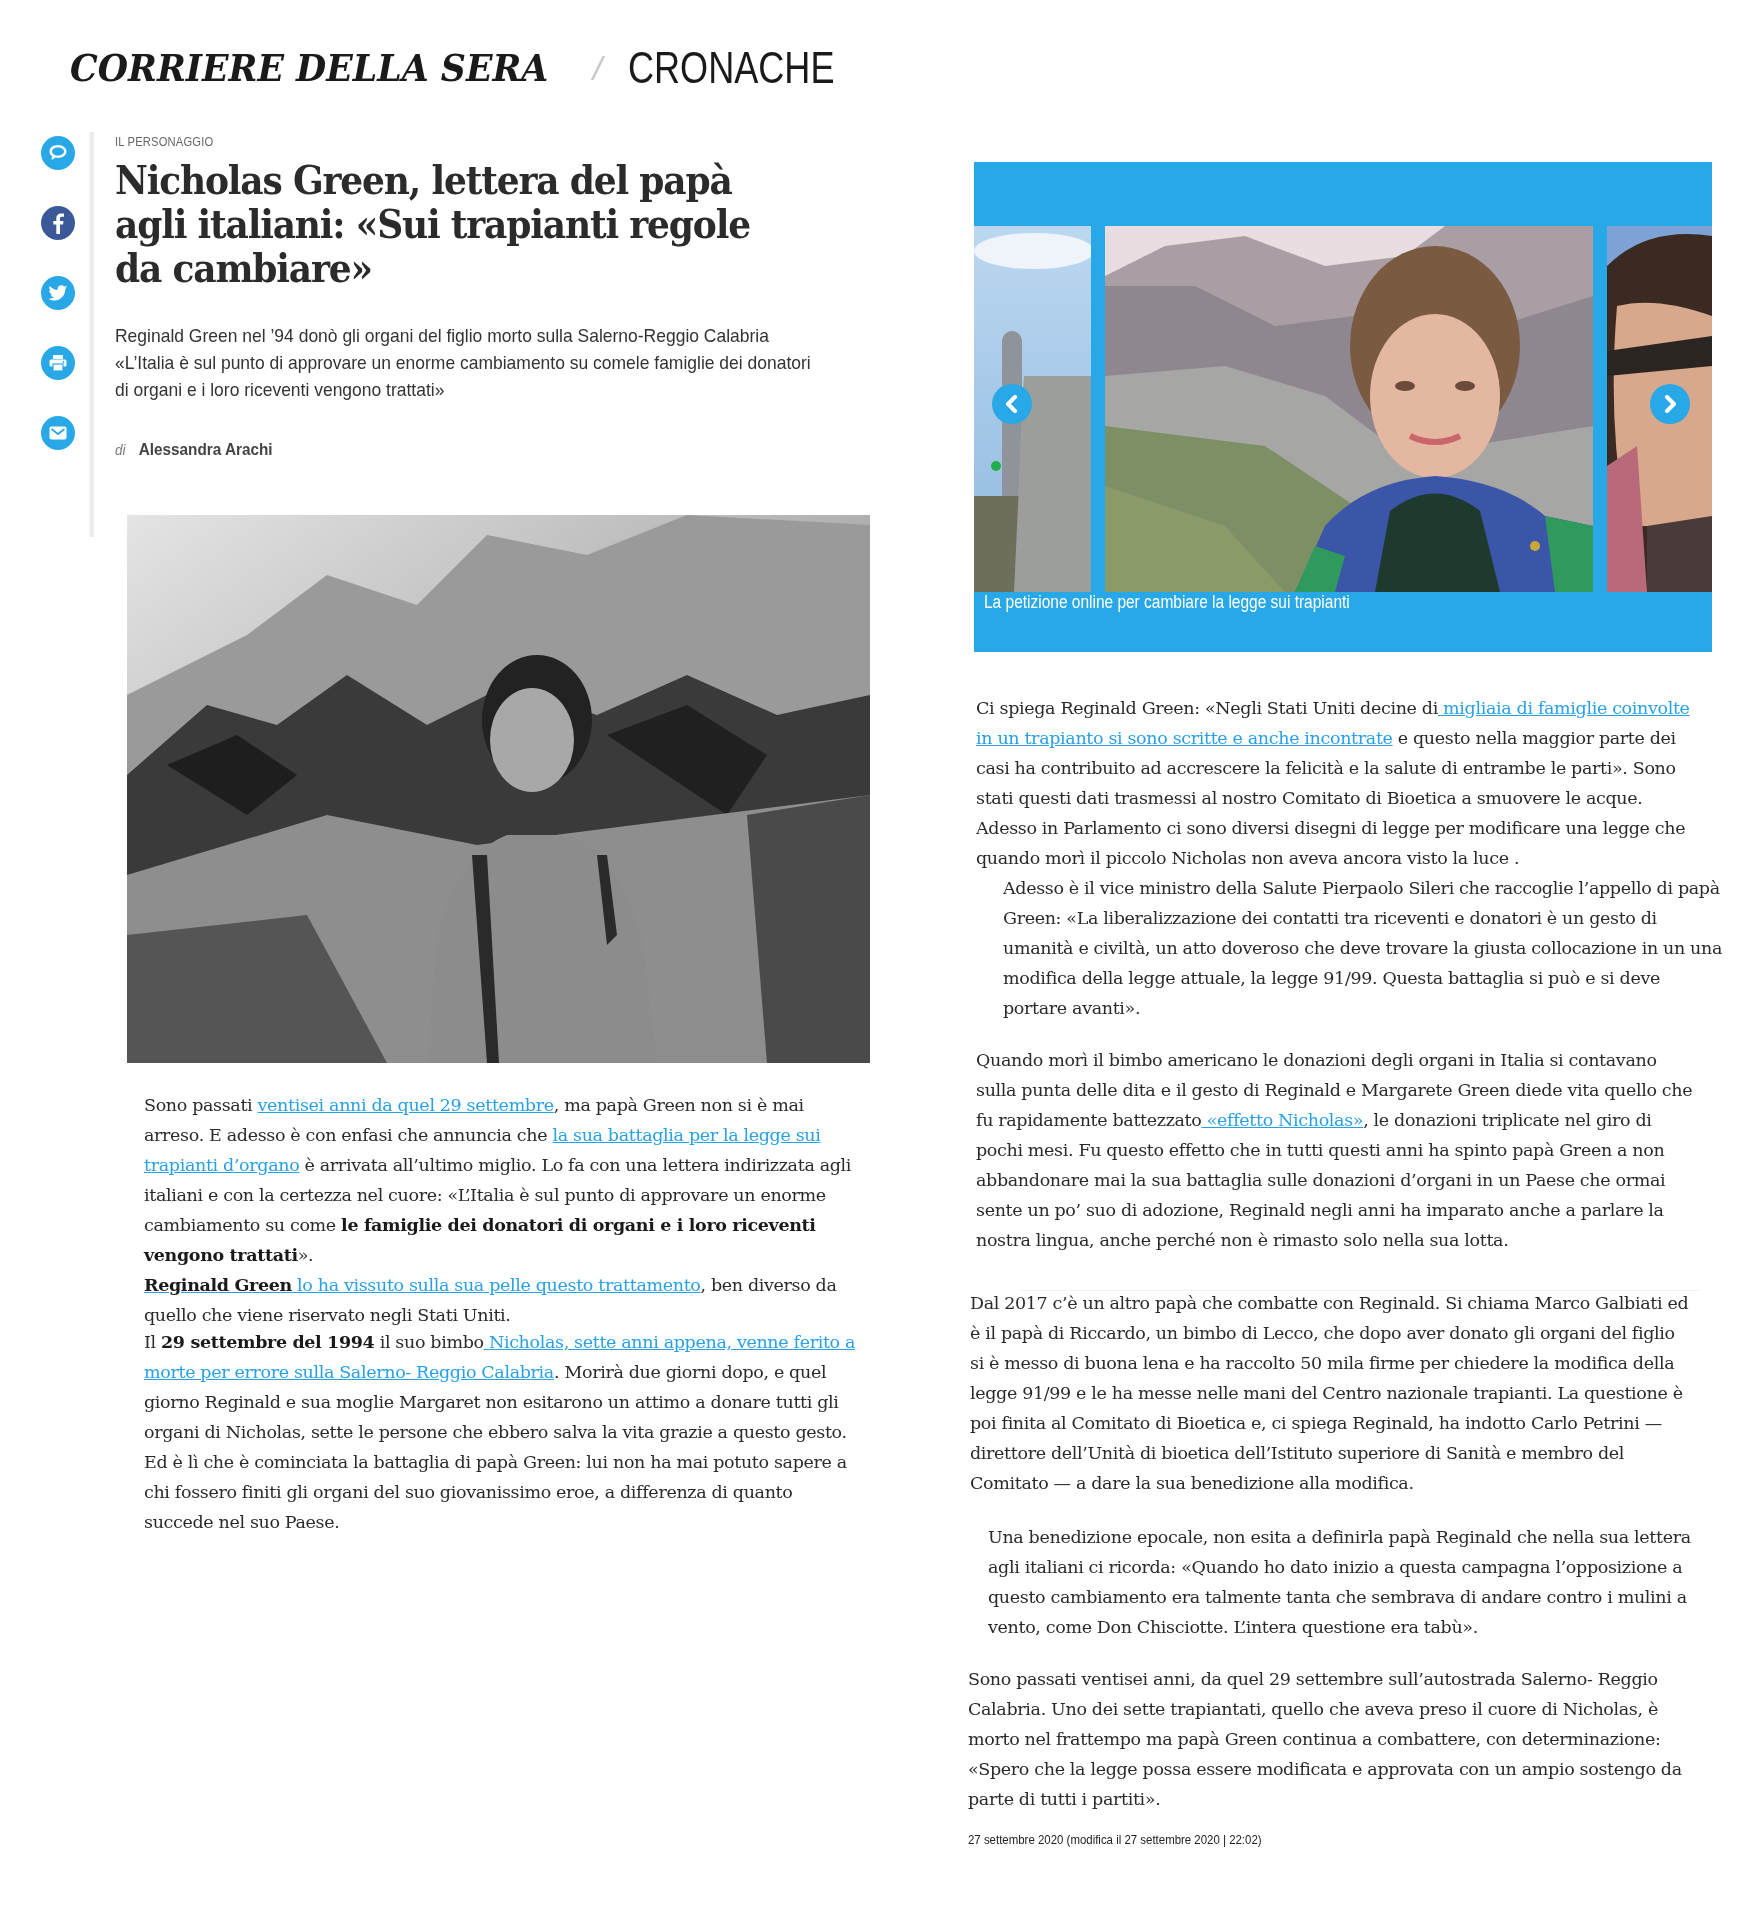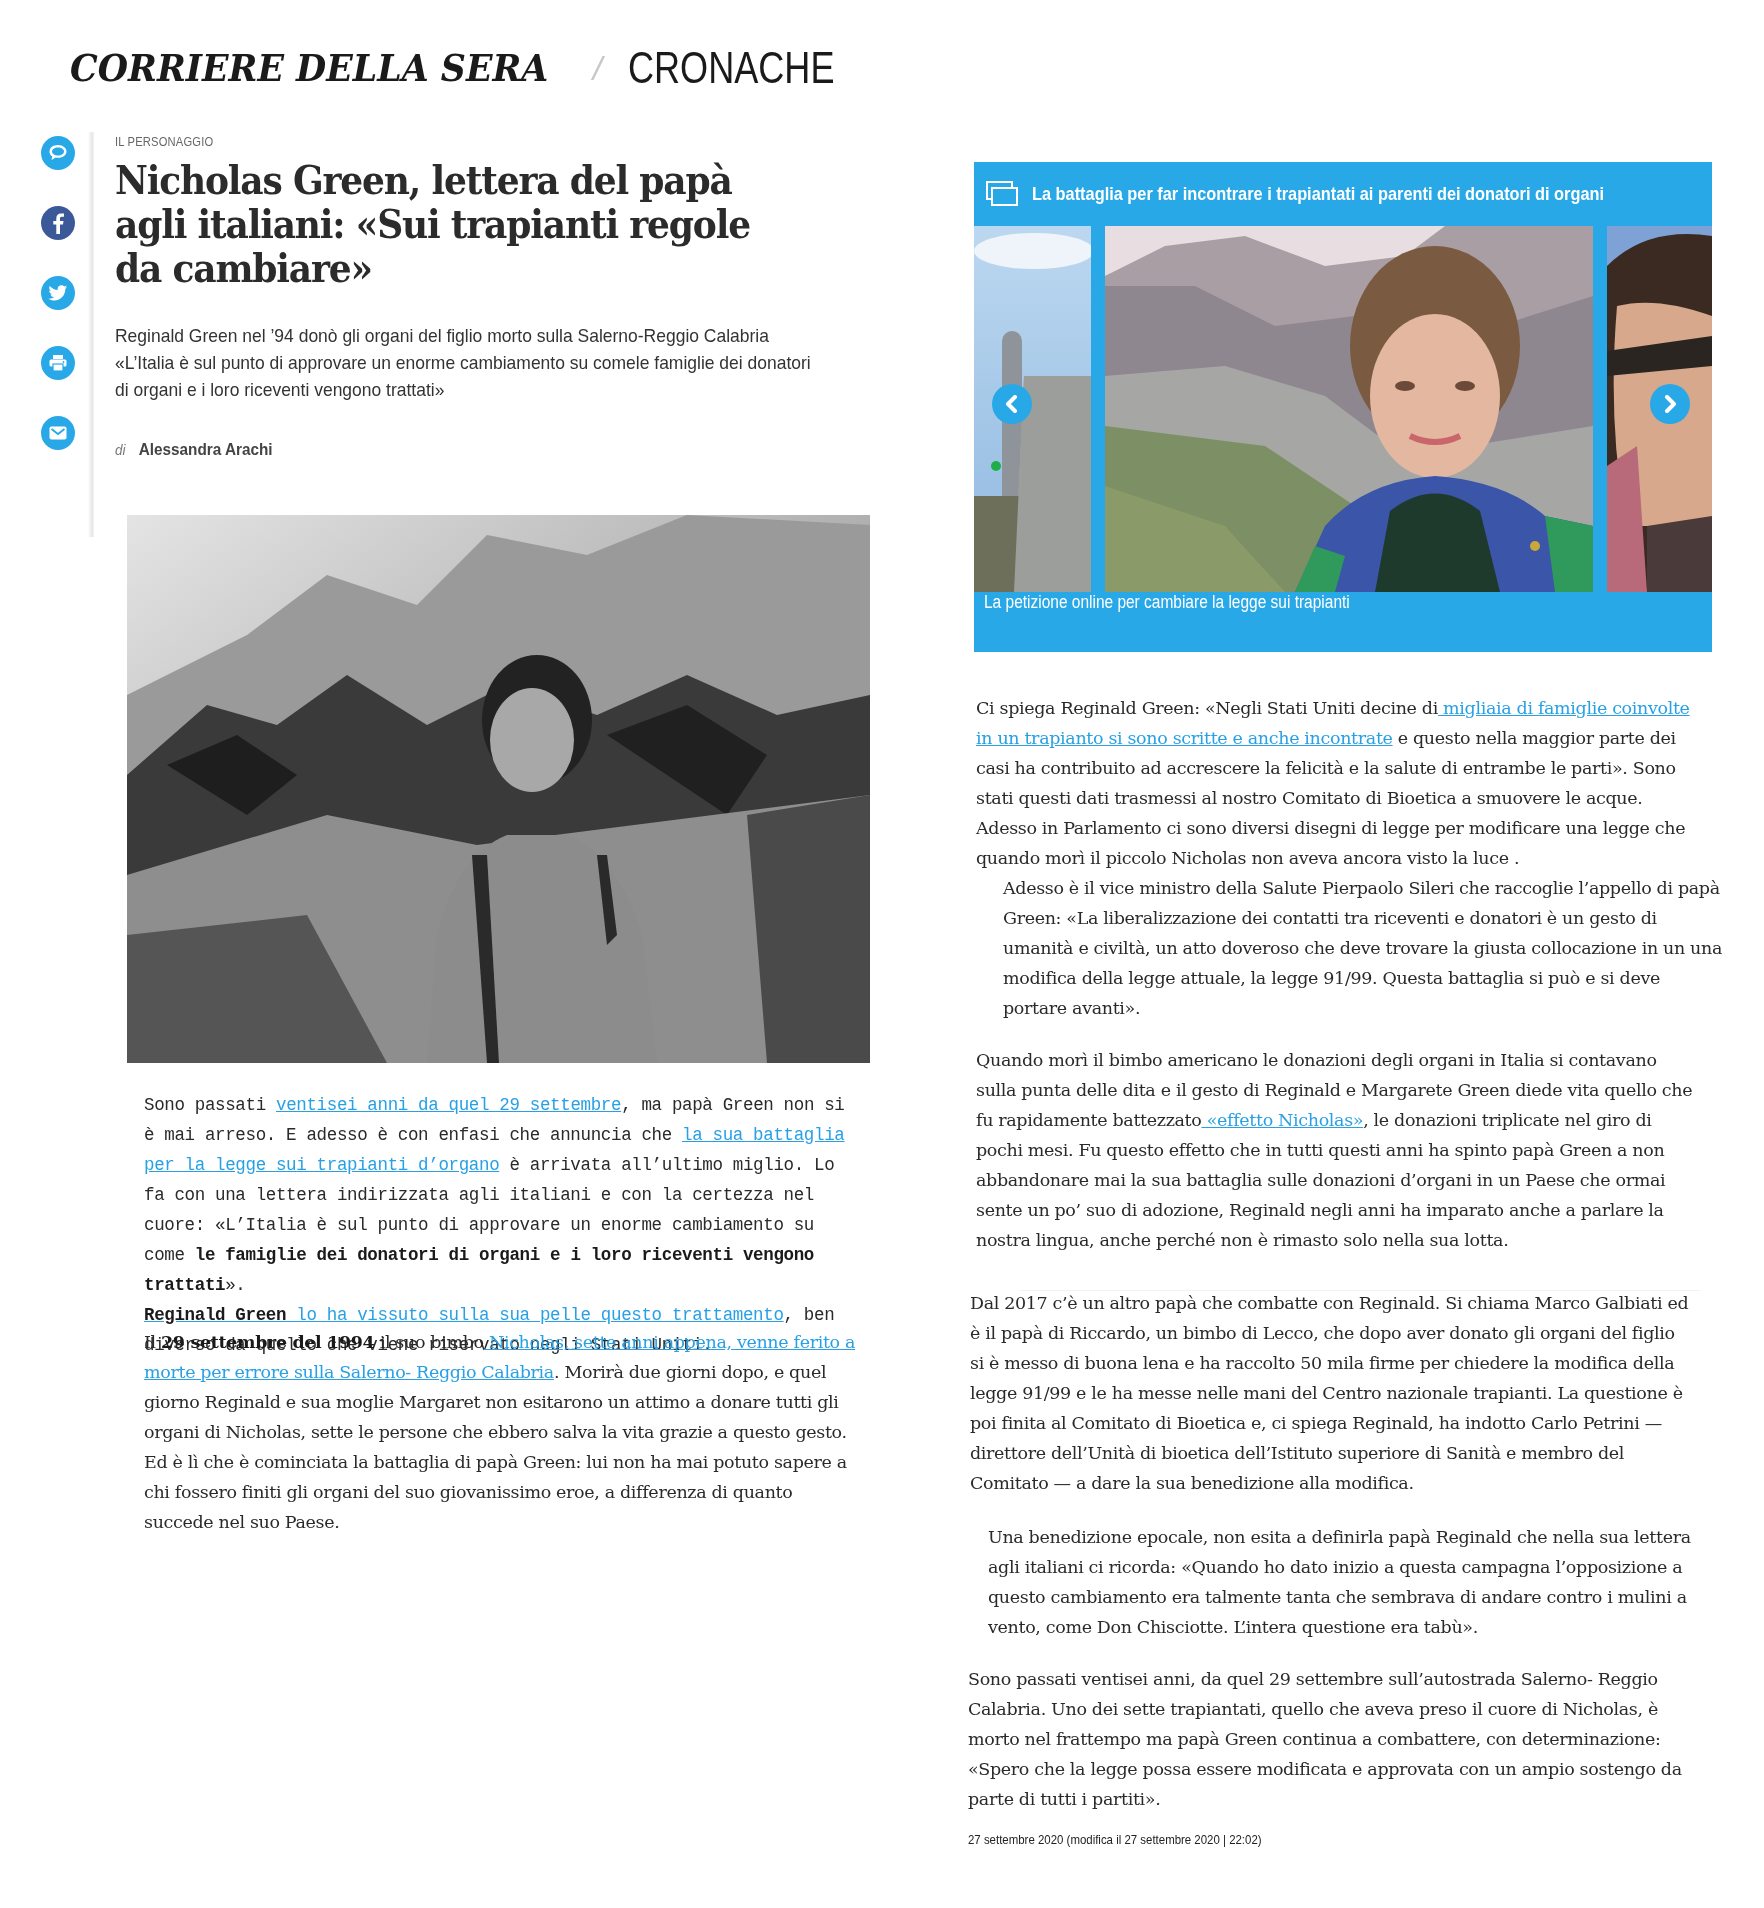--- a/index.html
+++ b/index.html
@@ -28,21 +28,21 @@
   .byline .author { font-weight: bold; color: #444; }
 
   
   .main-photo { position: absolute; left: 127px; top: 515px; width: 743px; height: 548px; overflow: hidden; background: #8c8c8c; }
 
   
   .article-p { position: absolute; font-family: "DejaVu Serif", serif; font-size: 17.5px; line-height: 30px; color: #2a2a2a; margin: 0; letter-spacing: -0.35px; }
   .article-p a { color: #27a0e6; text-decoration: underline; }
   .article-p b { color: #1a1a1a; }
 
-  .p1 { left: 144px; top: 1090px; width: 720px; font-family: Liberation Mono, monospace; }
+  .p1 { left: 144px; top: 1090px; width: 720px; }
   .p2 { left: 144px; top: 1327px; width: 720px; }
 
   .p3 { left: 976px; top: 661px; width: 720px; margin-top: 32px; }
   .p4 { left: 976px; top: 873px; width: 720px; margin-left: 27px; }
   .p5 { left: 976px; top: 1045px; width: 720px; }
   .p6 { left: 970px; top: 1288px; width: 722px; }
   .p7 { left: 968px; top: 1522px; width: 722px; margin-left: 20px; }
   .p8 { left: 968px; top: 1664px; width: 722px; }
 
   .sep-line { position: absolute; left: 1020px; top: 1290px; width: 680px; height: 1px; background: #f2f2f2; }
@@ -143,27 +143,20 @@
 
 <p class="article-p p1">
   <span>Sono passati </span><a href="#">ventisei anni da quel 29 settembre</a><span>, ma papà Green non si è mai arreso. E adesso è con enfasi che annuncia che </span><a href="#">la sua battaglia per la legge sui trapianti d’organo</a><span> è arrivata all’ultimo miglio. Lo fa con una lettera indirizzata agli italiani e con la certezza nel cuore: «L’Italia è sul punto di approvare un enorme cambiamento su come </span><b>le famiglie dei donatori di organi e i loro riceventi vengono trattati</b><span>».</span><br><a href="#"><b>Reginald Green</b><span> lo ha vissuto sulla sua pelle questo trattamento</span></a><span>, ben diverso da quello che viene riservato negli Stati Uniti.</span>
 </p>
 
 <p class="article-p p2">
   <span>Il </span><b>29 settembre del 1994</b><span> il suo bimbo</span><a href="#"> Nicholas, sette anni appena, venne ferito a morte per errore sulla Salerno- Reggio Calabria</a><span>. Morirà due giorni dopo, e quel giorno Reginald e sua moglie Margaret non esitarono un attimo a donare tutti gli organi di Nicholas, sette le persone che ebbero salva la vita grazie a questo gesto. Ed è lì che è cominciata la battaglia di papà Green: lui non ha mai potuto sapere a chi fossero finiti gli organi del suo giovanissimo eroe, a differenza di quanto succede nel suo Paese.</span>
 </p>
 
 <div class="gallery">
-  <div class="gallery-head">
-    <svg class="gallery-icon" width="32" height="26" viewBox="0 0 32 26">
-        <rect x="1" y="1" width="25" height="17" fill="none" stroke="#fff" stroke-width="2"></rect>
-        <rect x="6" y="7" width="25" height="17" fill="#29a8e8" stroke="#fff" stroke-width="2"></rect>
-      </svg>
-    <span class="gallery-title">La battaglia per far incontrare i trapiantati ai parenti dei donatori di organi</span>
-  </div>
 
   <div class="slide left">
     <svg width="117" height="366" viewBox="0 0 117 366" preserveAspectRatio="none">
       <defs>
           <linearGradient id="sky1" x1="0" y1="0" x2="0" y2="1">
             <stop offset="0" stop-color="#bcd8f0"></stop>
             <stop offset="1" stop-color="#8fb8e0"></stop>
           </linearGradient>
         </defs>
       <rect width="117" height="366" fill="url(#sky1)"></rect>

